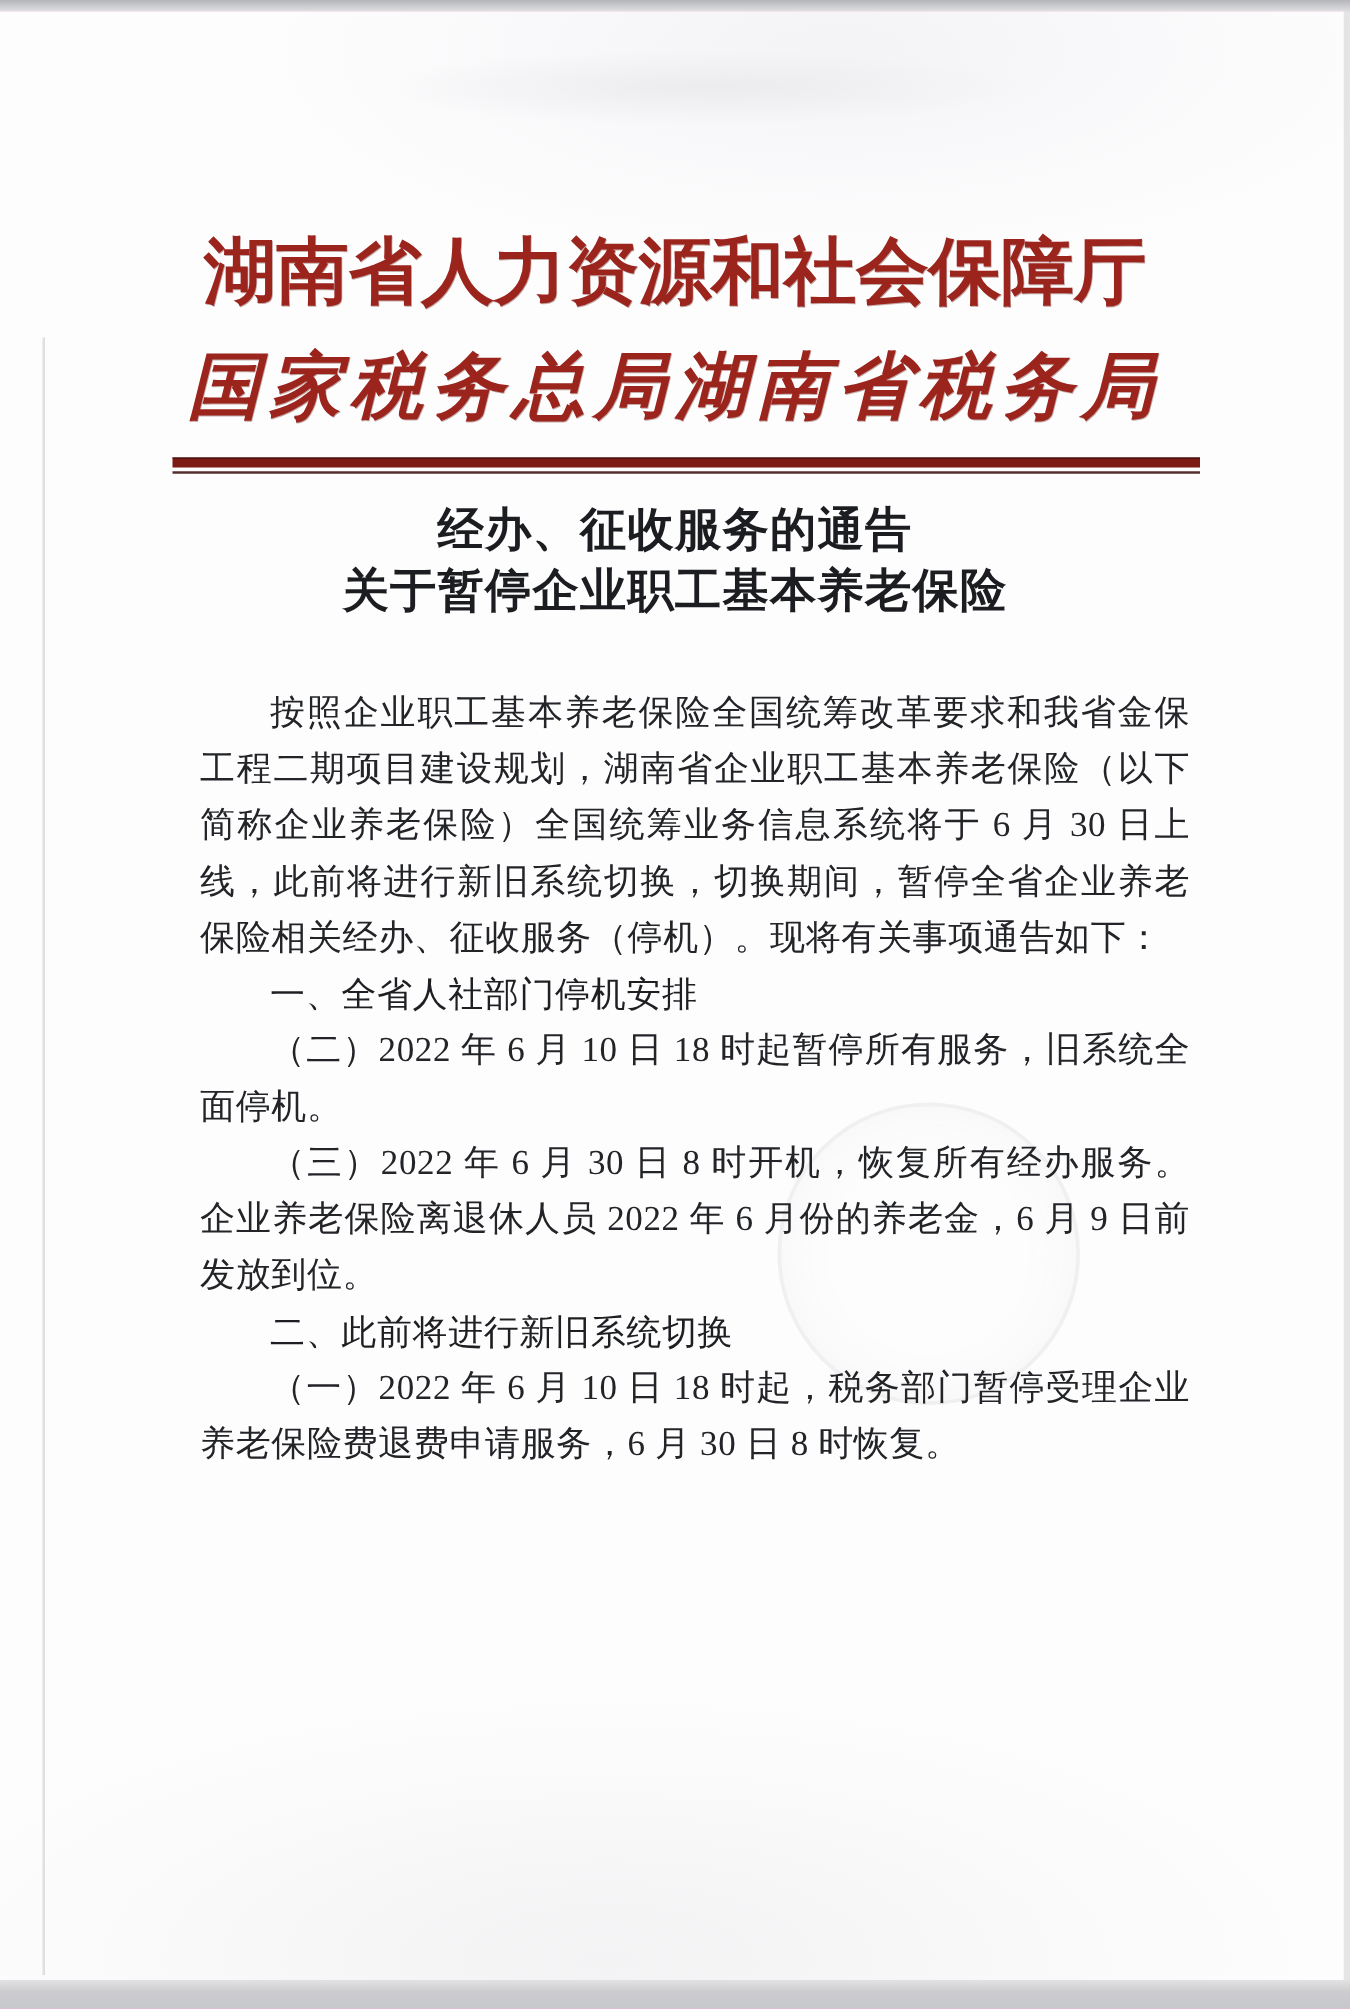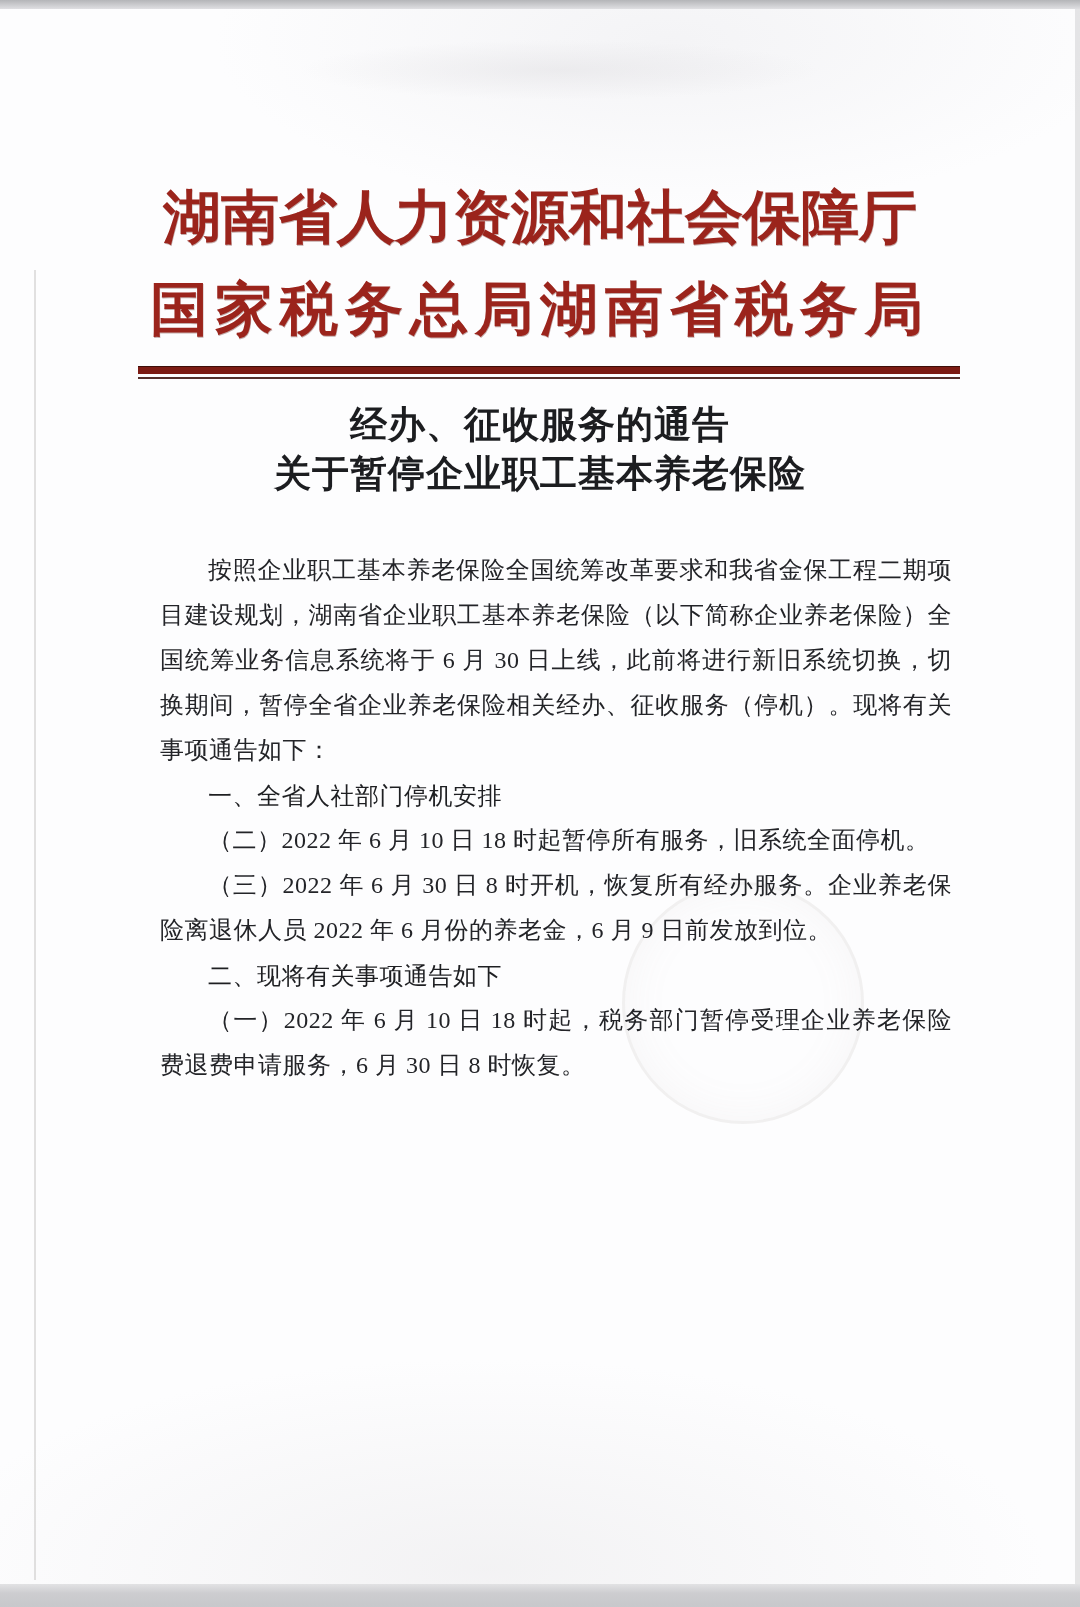--- a/index.html
+++ b/index.html
@@ -53,21 +53,21 @@
     position: absolute;
     left: 0; top: 172px;
     width: 1080px;
     text-align: center;
     color: var(--header-red, #9b241c);
     font-weight: 700;
     font-size: 58px;
     line-height: 92px;
     text-shadow: 0.5px 0.5px 0.5px rgba(90,20,15,0.35);
   }
-  .agency-line2 { letter-spacing: 7px; }
+  .agency-line2 { letter-spacing: 7px; font-style: italic; }
   .red-rule {
     position: absolute;
     left: 138px; top: 366px;
     width: 822px;
   }
   .red-rule .bar {
     height: 7px;
     background: var(--rule-red, #7c1b14);
     border-top: 1px solid #3d0f0a;
   }
@@ -85,21 +85,21 @@
     font-weight: 700;
     font-size: 37px;
     line-height: 49px;
     letter-spacing: 1px;
   }
   .doc-body {
     position: absolute;
     left: 160px; top: 548px;
     width: 792px;
     color: #232428;
-    font-size: 24px;
+    font-size: 28px;
     line-height: 45px;
     letter-spacing: 0.5px;
     text-align: justify;
   }
   .doc-body p {
     margin: 0;
     text-indent: 2em;
   }
   .doc-body p.sect {
     font-family: "Liberation Sans", "DejaVu Sans", sans-serif;
@@ -145,20 +145,20 @@
     <div>关于暂停企业职工基本养老保险</div>
   </div>
 
   <div class="seal-ghost"></div>
 
   <div class="doc-body">
     <p class="body">按照企业职工基本养老保险全国统筹改革要求和我省金保工程二期项目建设规划，湖南省企业职工基本养老保险（以下简称企业养老保险）全国统筹业务信息系统将于 6 月 30 日上线，此前将进行新旧系统切换，切换期间，暂停全省企业养老保险相关经办、征收服务（停机）。现将有关事项通告如下：</p>
     <p class="sect">一、全省人社部门停机安排</p>
     <p class="body">（二）2022 年 6 月 10 日 18 时起暂停所有服务，旧系统全面停机。</p>
     <p class="body">（三）2022 年 6 月 30 日 8 时开机，恢复所有经办服务。企业养老保险离退休人员 2022 年 6 月份的养老金，6 月 9 日前发放到位。</p>
-    <p class="sect">二、现将有关事项通告如下</p>
+    <p class="sect">二、此前将进行新旧系统切换</p>
     <p class="body">（一）2022 年 6 月 10 日 18 时起，税务部门暂停受理企业养老保险费退费申请服务，6 月 30 日 8 时恢复。</p>
   </div>
 
   <div class="edge-top"></div>
   <div class="edge-right"></div>
   <div class="edge-bottom"></div>
 </div>
 
 </body></html>

